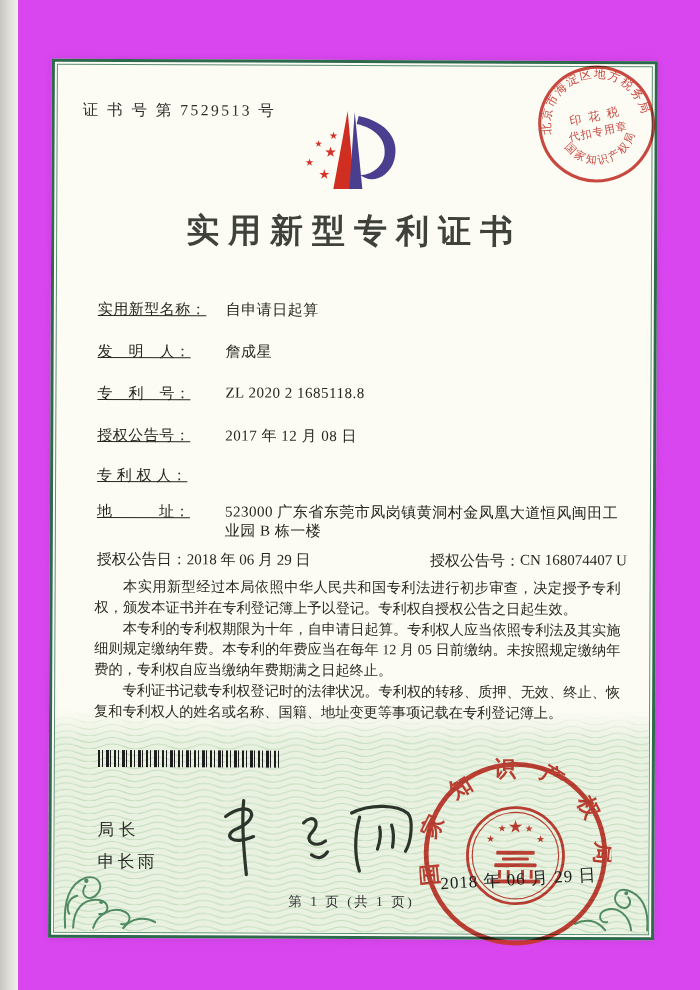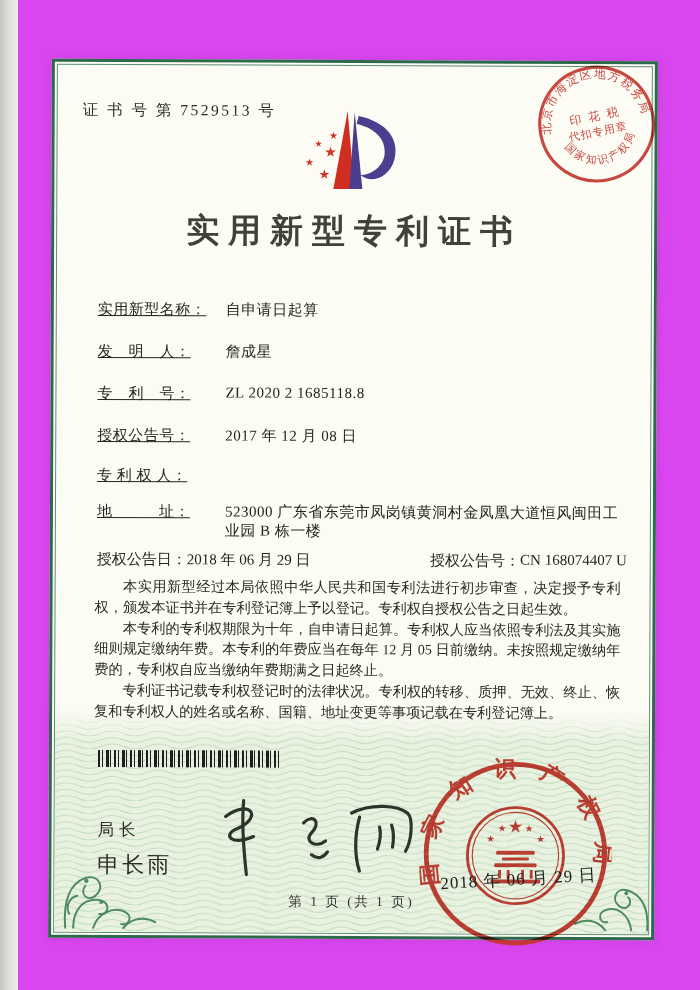--- a/index.html
+++ b/index.html
@@ -25,21 +25,21 @@
   .paragraphs p{margin:0;text-indent:2em;}
   .band{left:3px;top:648px;width:594px;height:222px;}
   .band-fade{left:3px;top:648px;width:594px;height:30px;
     background:linear-gradient(180deg,#fcfbf4,rgba(252,251,244,0));}
   .barcode{left:46px;top:688px;width:184px;height:17px;
     background:repeating-linear-gradient(90deg,
       #1d1d1d 0 2px,transparent 2px 4px,#1d1d1d 4px 5px,transparent 5px 8px,
       #1d1d1d 8px 11px,transparent 11px 12px,#1d1d1d 12px 13px,transparent 13px 16px);}
   .signer-title{left:46px;top:757px;font-size:16.5px;letter-spacing:5px;color:#2c2c28;
     font-family:"Liberation Sans","DejaVu Sans",sans-serif;text-align:center;}
-  .signer-name{left:46px;top:788px;font-size:22px;letter-spacing:3px;color:#2c2c28;
+  .signer-name{left:46px;top:788px;font-size:17px;letter-spacing:3px;color:#2c2c28;
     font-family:"Liberation Sans","DejaVu Sans",sans-serif;}
   .signature{left:140px;top:720px;width:235px;height:105px;}
   .office-seal{left:368px;top:694px;width:192px;height:192px;mix-blend-mode:multiply;opacity:.94;}
   .seal-date{left:358px;top:804px;width:218px;text-align:center;font-size:17px;
     letter-spacing:1px;color:#1e1e1e;transform:rotate(-3.5deg);}
   .footer{left:0;right:0;top:830px;text-align:center;font-size:13.5px;
     letter-spacing:2.5px;color:#333;}
   .logo{left:224px;top:38px;width:155px;height:118px;}
   .tax-stamp{left:480px;top:-2px;width:124px;height:124px;transform:rotate(-12deg);
     mix-blend-mode:multiply;opacity:.9;}

